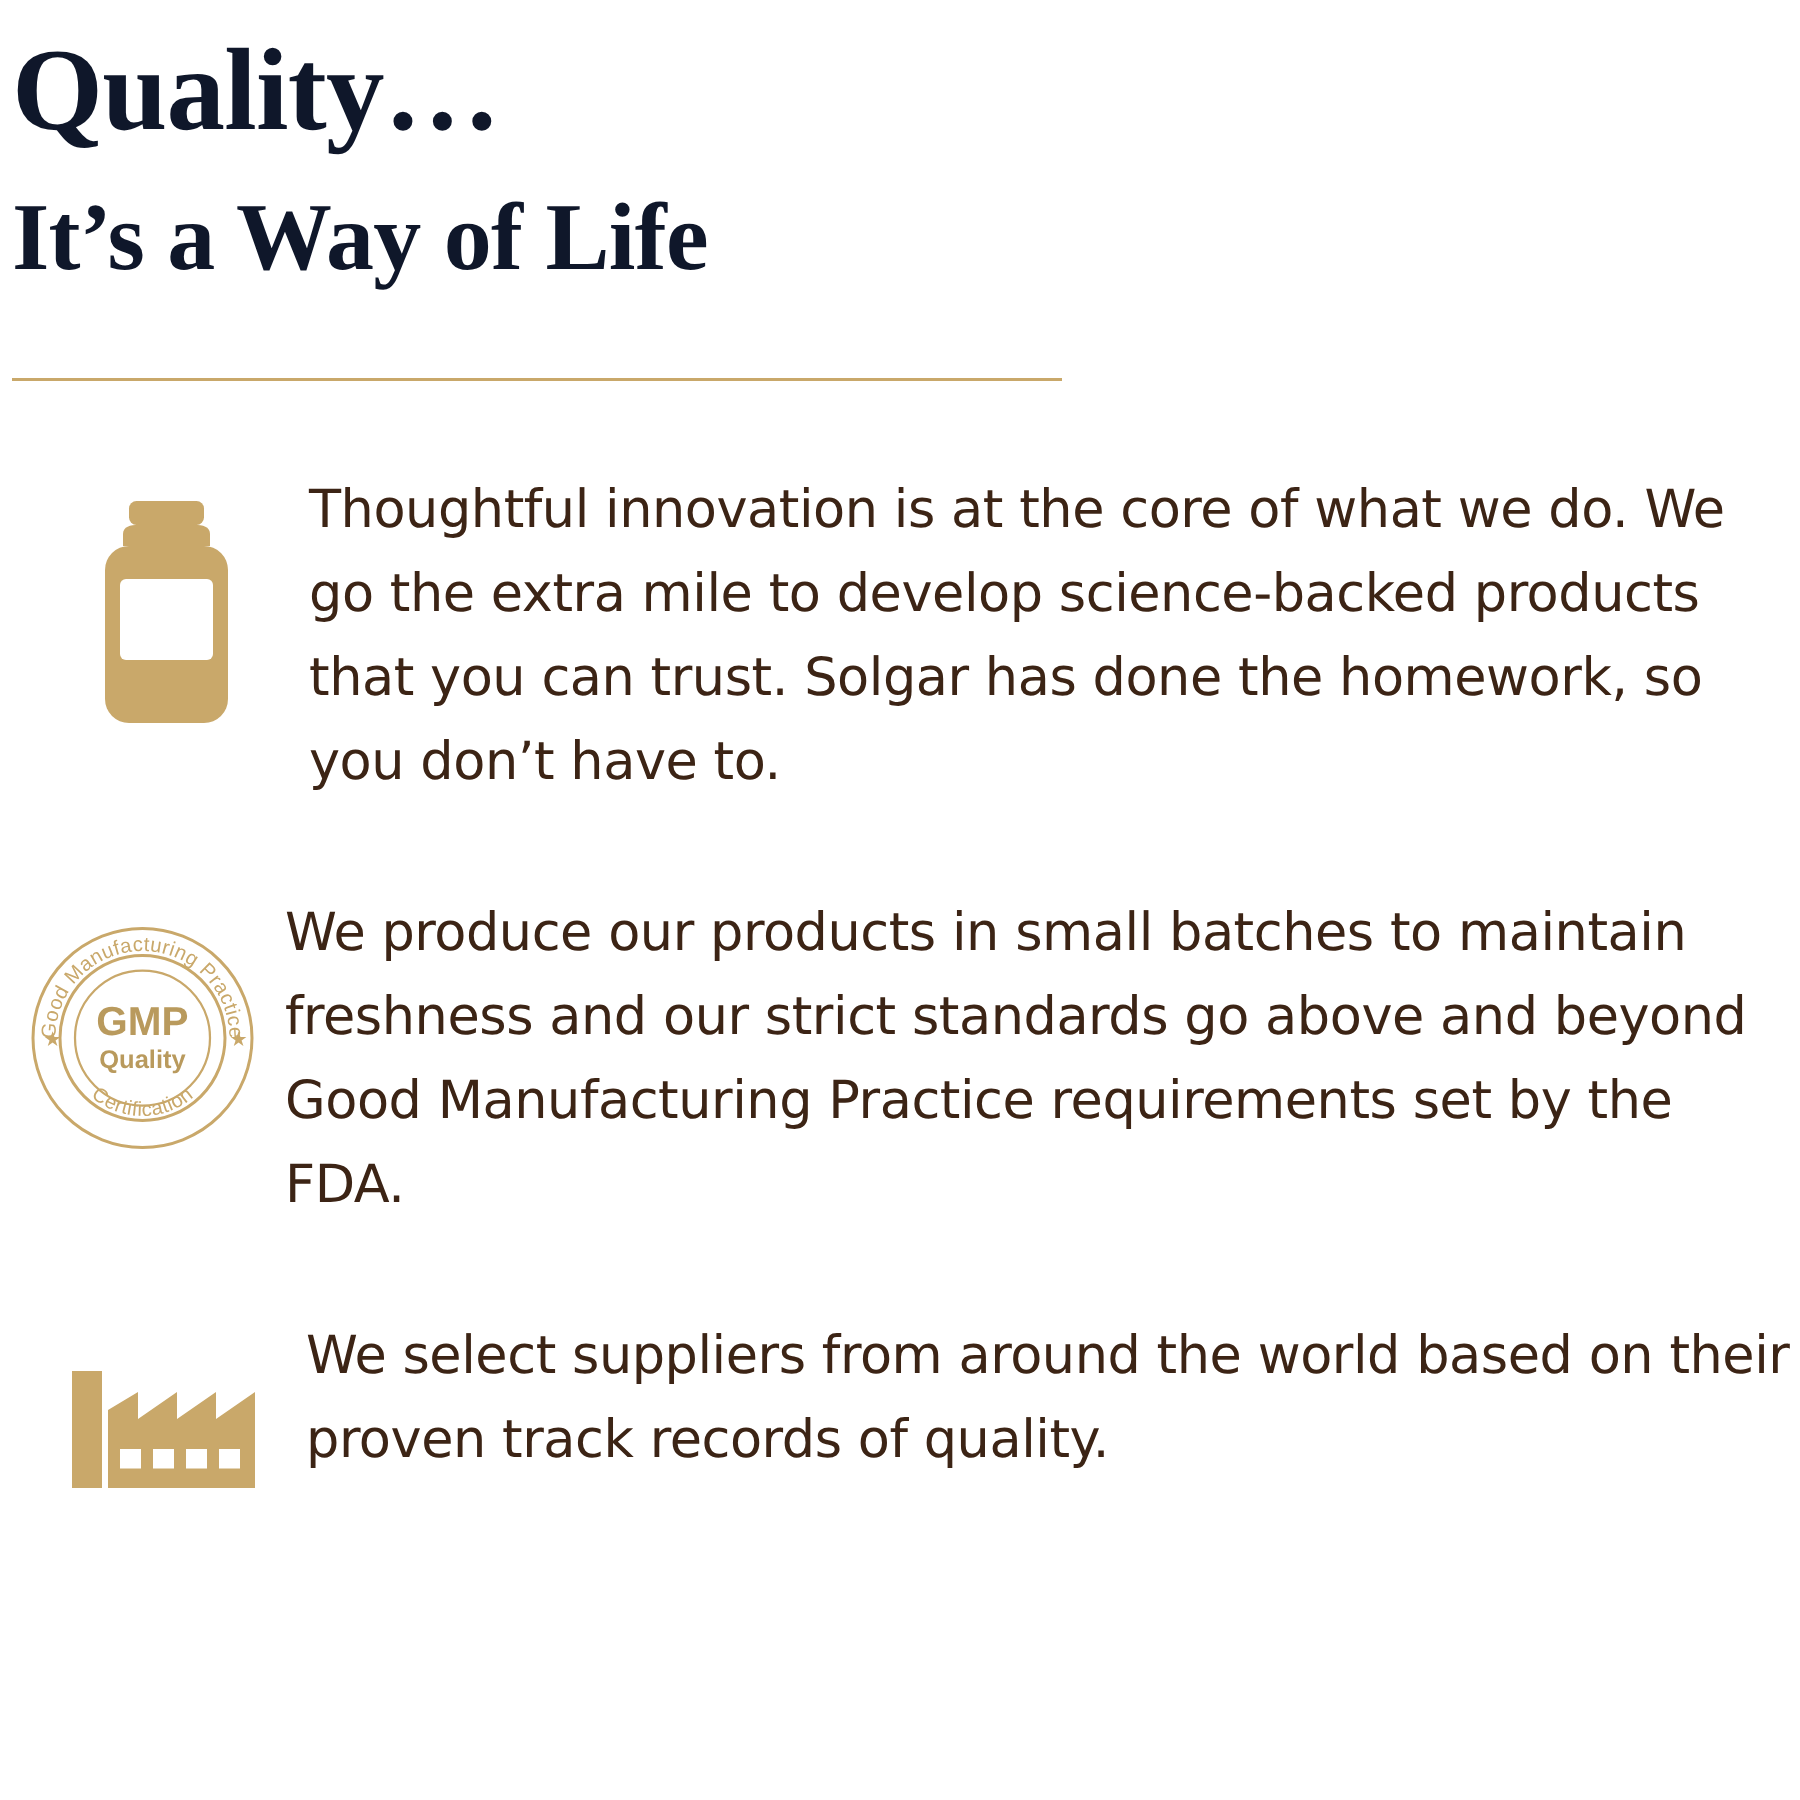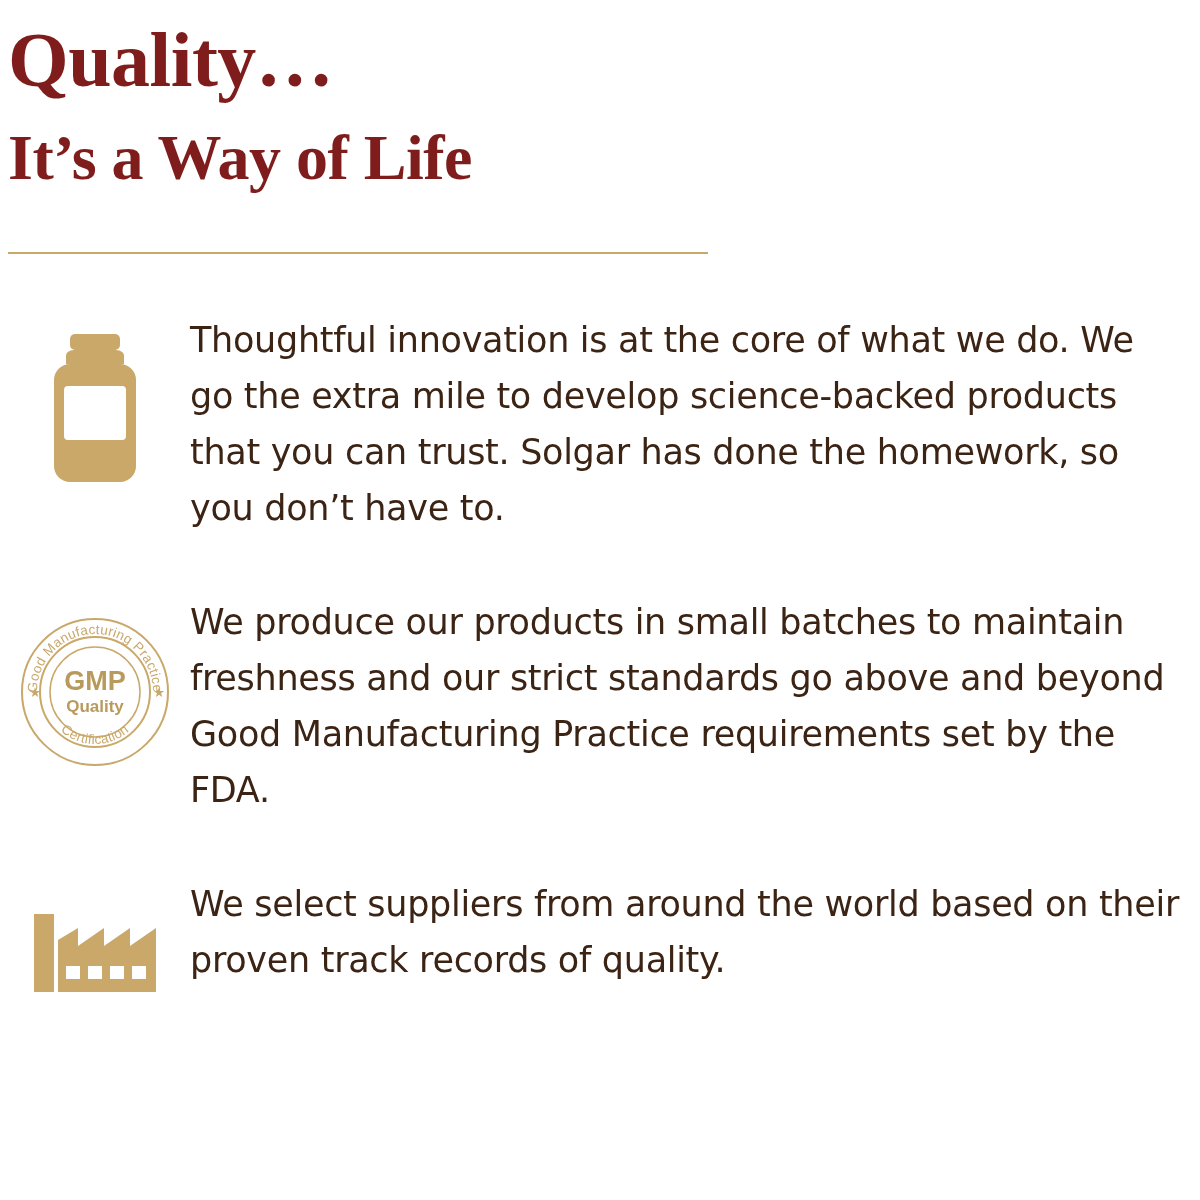--- a/index.html
+++ b/index.html
@@ -15,21 +15,21 @@
   }
   .page {
     position: relative;
     width: 1200px;
     height: 1200px;
     box-sizing: border-box;
     padding: 0 0 0 0;
   }
   .headline {
     padding: 14px 0 0 8px;
-    color: #7f1d1d;
+    color: #0f172a;
     font-family: "Liberation Serif", serif;
     font-weight: 700;
     letter-spacing: -0.5px;
   }
   .headline-line1 {
     font-size: 78px;
     line-height: 92px;
     display: block;
   }
   .headline-line2 {
@@ -65,23 +65,23 @@
     font-size: 35px;
     line-height: 56px;
     font-family: "DejaVu Sans", sans-serif;
     font-weight: 400;
     max-width: 990px;
     letter-spacing: -0.3px;
   }
   .row1 .feature-icon { padding-top: 22px; }
   .row2 .feature-icon { padding-top: 18px; }
   .row3 .feature-icon { padding-top: 28px; }
-  .row1 { margin-top: 0; }
+  .row1 { margin-top: 0; padding-left: 16px; }
   .row2 { margin-top: 54px; }
-  .row3 { margin-top: 52px; }
+  .row3 { margin-top: 52px; padding-left: 14px; }
   svg { display: block; }
   .gmp-text-outer {
     font-family: "Liberation Sans", sans-serif;
     font-size: 13.5px;
     fill: #c9a86a;
     letter-spacing: 0.3px;
   }
   .gmp-main {
     font-family: "Liberation Sans", sans-serif;
     font-weight: 700;

